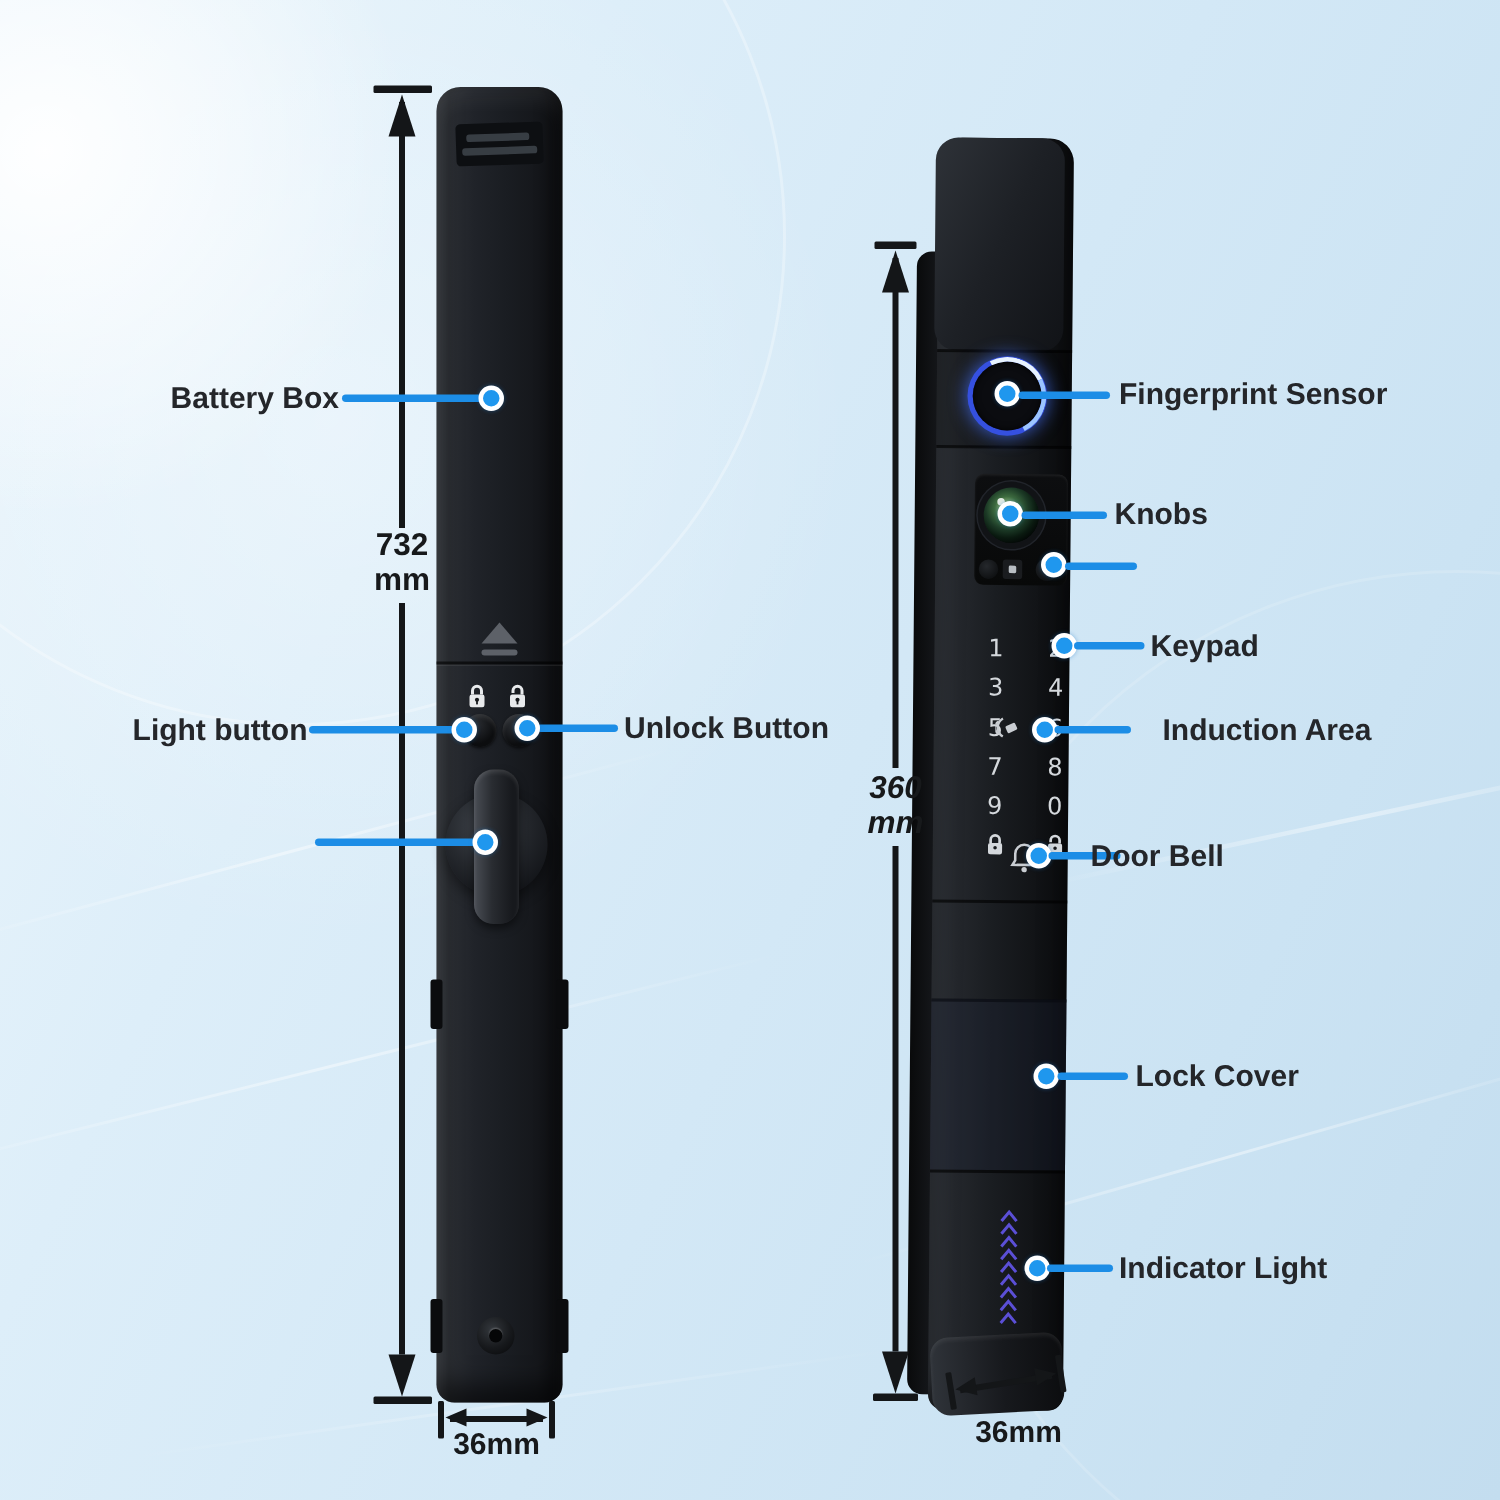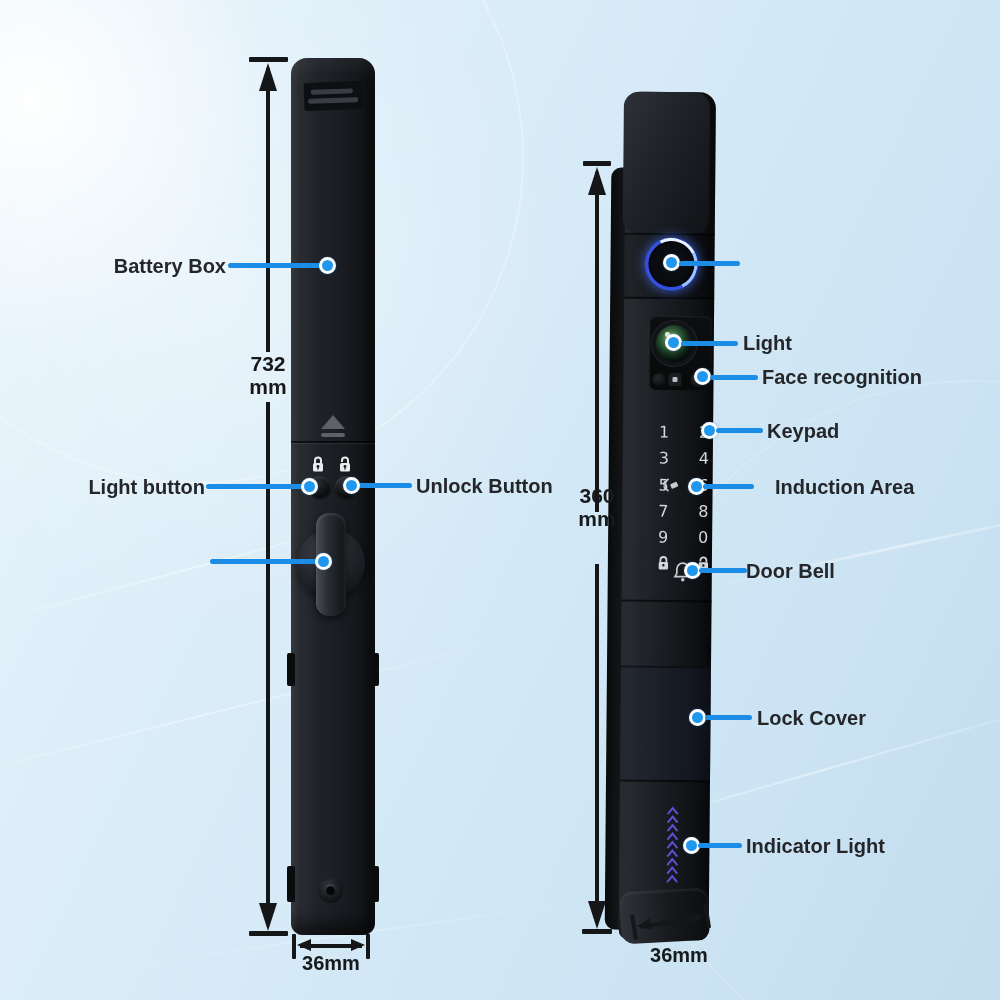--- a/index.html
+++ b/index.html
@@ -224,21 +224,21 @@
     </div>
     <div class="dimv" style="left:266px;top:402px;height:501px;"></div>
     <div class="arr-down" style="left:259px;top:903px;"></div>
     <div class="dimcap" style="left:249px;top:931px;width:39px;"></div>
   </div>
 
   <div>
     <div class="dimcap" style="left:583px;top:161px;width:28px;"></div>
     <div class="arr-up" style="left:588px;top:167px;"></div>
     <div class="dimv" style="left:595px;top:172px;height:340px;"></div>
-    <div class="dimtxt" style="left:567px;top:484px;width:60px;">
+    <div class="dimtxt" style="left:567px;top:514px;width:60px;font-style:italic;">
       <div>360</div>
       <div>mm</div>
     </div>
     <div class="dimv" style="left:595px;top:564px;height:337px;"></div>
     <div class="arr-down" style="left:588px;top:901px;"></div>
     <div class="dimcap" style="left:582px;top:929px;width:30px;"></div>
   </div>
 
   <div>
     <div class="tick" style="left:292px;top:934px;height:25px;"></div>
@@ -270,40 +270,40 @@
 
   <span class="lbl" style="left:416px;top:473px;">Unlock Button</span>
   <span class="lline" style="left:358px;top:483px;width:54px;"></span>
   <span class="ldot" style="left:343px;top:477px;"></span>
 
   <span class="lline" style="left:210px;top:559px;width:109px;"></span>
   <span class="ldot" style="left:315px;top:553px;"></span>
 
   <span class="ldot" style="left:663px;top:254px;"></span>
   <span class="lline" style="left:679px;top:261px;width:61px;"></span>
+  <span class="lbl" style="left:746px;top:250px;">Fingerprint Sensor</span>
 
   <span class="ldot" style="left:665px;top:334px;"></span>
   <span class="lline" style="left:681px;top:341px;width:57px;"></span>
-  <span class="lbl" style="left:743px;top:330px;">Light</span>
+  <span class="lbl" style="left:743px;top:330px;">Knobs</span>
 
   <span class="ldot" style="left:694px;top:368px;"></span>
   <span class="lline" style="left:710px;top:375px;width:48px;"></span>
-  <span class="lbl" style="left:762px;top:364px;">Face recognition</span>
 
   <span class="ldot" style="left:701px;top:422px;"></span>
   <span class="lline" style="left:716px;top:428px;width:47px;"></span>
   <span class="lbl" style="left:767px;top:418px;">Keypad</span>
 
   <span class="ldot" style="left:688px;top:478px;"></span>
   <span class="lline" style="left:703px;top:484px;width:51px;"></span>
   <span class="lbl" style="left:759px;top:474px;margin-left:16px;">Induction Area</span>
 
   <span class="ldot" style="left:684px;top:562px;"></span>
   <span class="lline" style="left:699px;top:568px;width:48px;"></span>
-  <span class="lbl" style="left:746px;top:558px;">Door Bell</span>
+  <span class="lbl" style="left:727px;top:558px;">Door Bell</span>
 
   <span class="ldot" style="left:689px;top:709px;"></span>
   <span class="lline" style="left:705px;top:715px;width:47px;"></span>
   <span class="lbl" style="left:757px;top:705px;">Lock Cover</span>
 
   <span class="ldot" style="left:683px;top:837px;"></span>
   <span class="lline" style="left:698px;top:843px;width:44px;"></span>
   <span class="lbl" style="left:746px;top:833px;">Indicator Light</span>
 
 </div>

